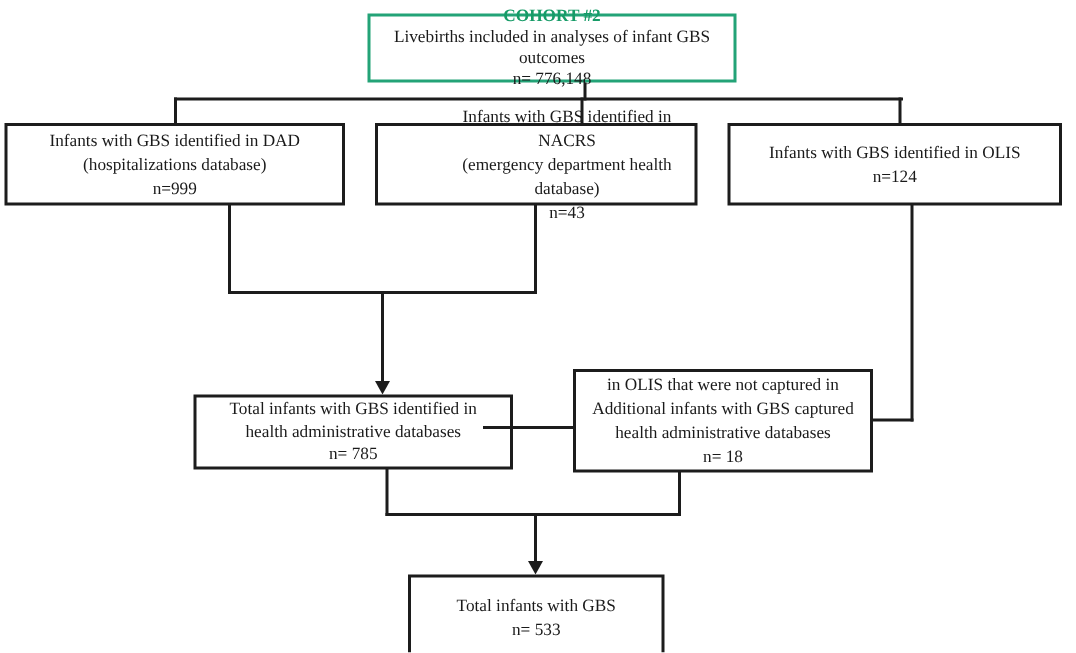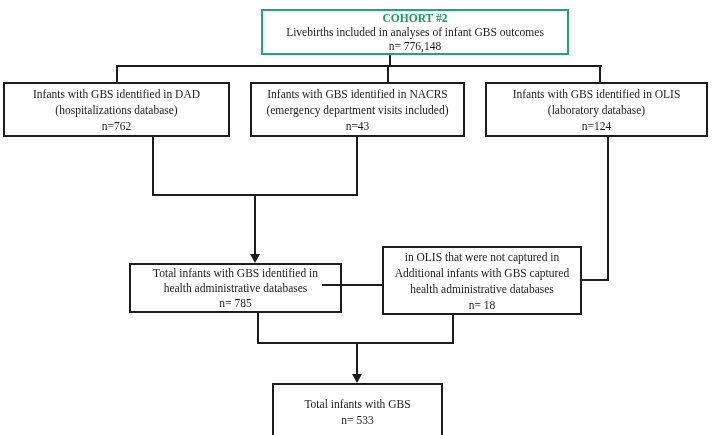--- a/index.html
+++ b/index.html
@@ -24,27 +24,27 @@
     display: flex;
     flex-direction: column;
     justify-content: center;
     align-items: center;
     text-align: center;
     font-size: 11.5px;
     line-height: 16px;
   }
   .box .n { font-weight: normal; }
   .box-cohort {
-    left: 261px; top: 9px; width: 308px; height: 46px;
+    left: 245px; top: 9px; width: 246px; height: 46px;
     border-color: #23a377;
     line-height: 14px;
   }
   .box-cohort .hdr { color: #169b67; font-weight: bold; }
   .box-dad   { left: 3px;   top: 82px;  width: 227px; height: 55px; }
-  .box-nacrs { left: 250px; top: 82px;  width: 215px; height: 55px; }
+  .box-nacrs { left: 250px; top: 82px;  width: 215px; height: 55px; padding-left: 41px; }
   .box-olis  { left: 485px; top: 82px;  width: 223px; height: 55px; }
   .box-total785 { left: 129px; top: 263px; width: 213px; height: 50px; line-height: 15px; }
   .box-add18    { left: 382px; top: 246px; width: 200px; height: 69px; }
   .box-total803 { left: 272px; top: 383px; width: 171px; height: 58px; }
 
   .vline, .hline {
     position: absolute;
     background: #1c1c1c;
   }
   .vline { width: 2px; }
@@ -85,32 +85,31 @@
 
   <div class="box box-cohort">
     <div class="hdr">COHORT #2</div>
     <div>Livebirths included in analyses of infant GBS outcomes</div>
     <div class="n">n= 776,148</div>
   </div>
 
   <div class="box box-dad">
     <div>Infants with GBS identified in DAD</div>
     <div>(hospitalizations database)</div>
-    <div class="n">n=762</div>
+    <div class="n">n=999</div>
   </div>
 
   <div class="box box-nacrs">
     <div>Infants with GBS identified in NACRS</div>
-    <div>(emergency department visits included)</div>
+    <div>(emergency department health database)</div>
     <div class="n">n=43</div>
   </div>
 
   <div class="box box-olis">
     <div>Infants with GBS identified in OLIS</div>
-    <div>(laboratory database)</div>
     <div class="n">n=124</div>
   </div>
 
   <div class="box box-total785">
     <div>Total infants with GBS identified in</div>
     <div>health administrative databases</div>
     <div class="n">n= 785</div>
   </div>
 
   <div class="box box-add18">

